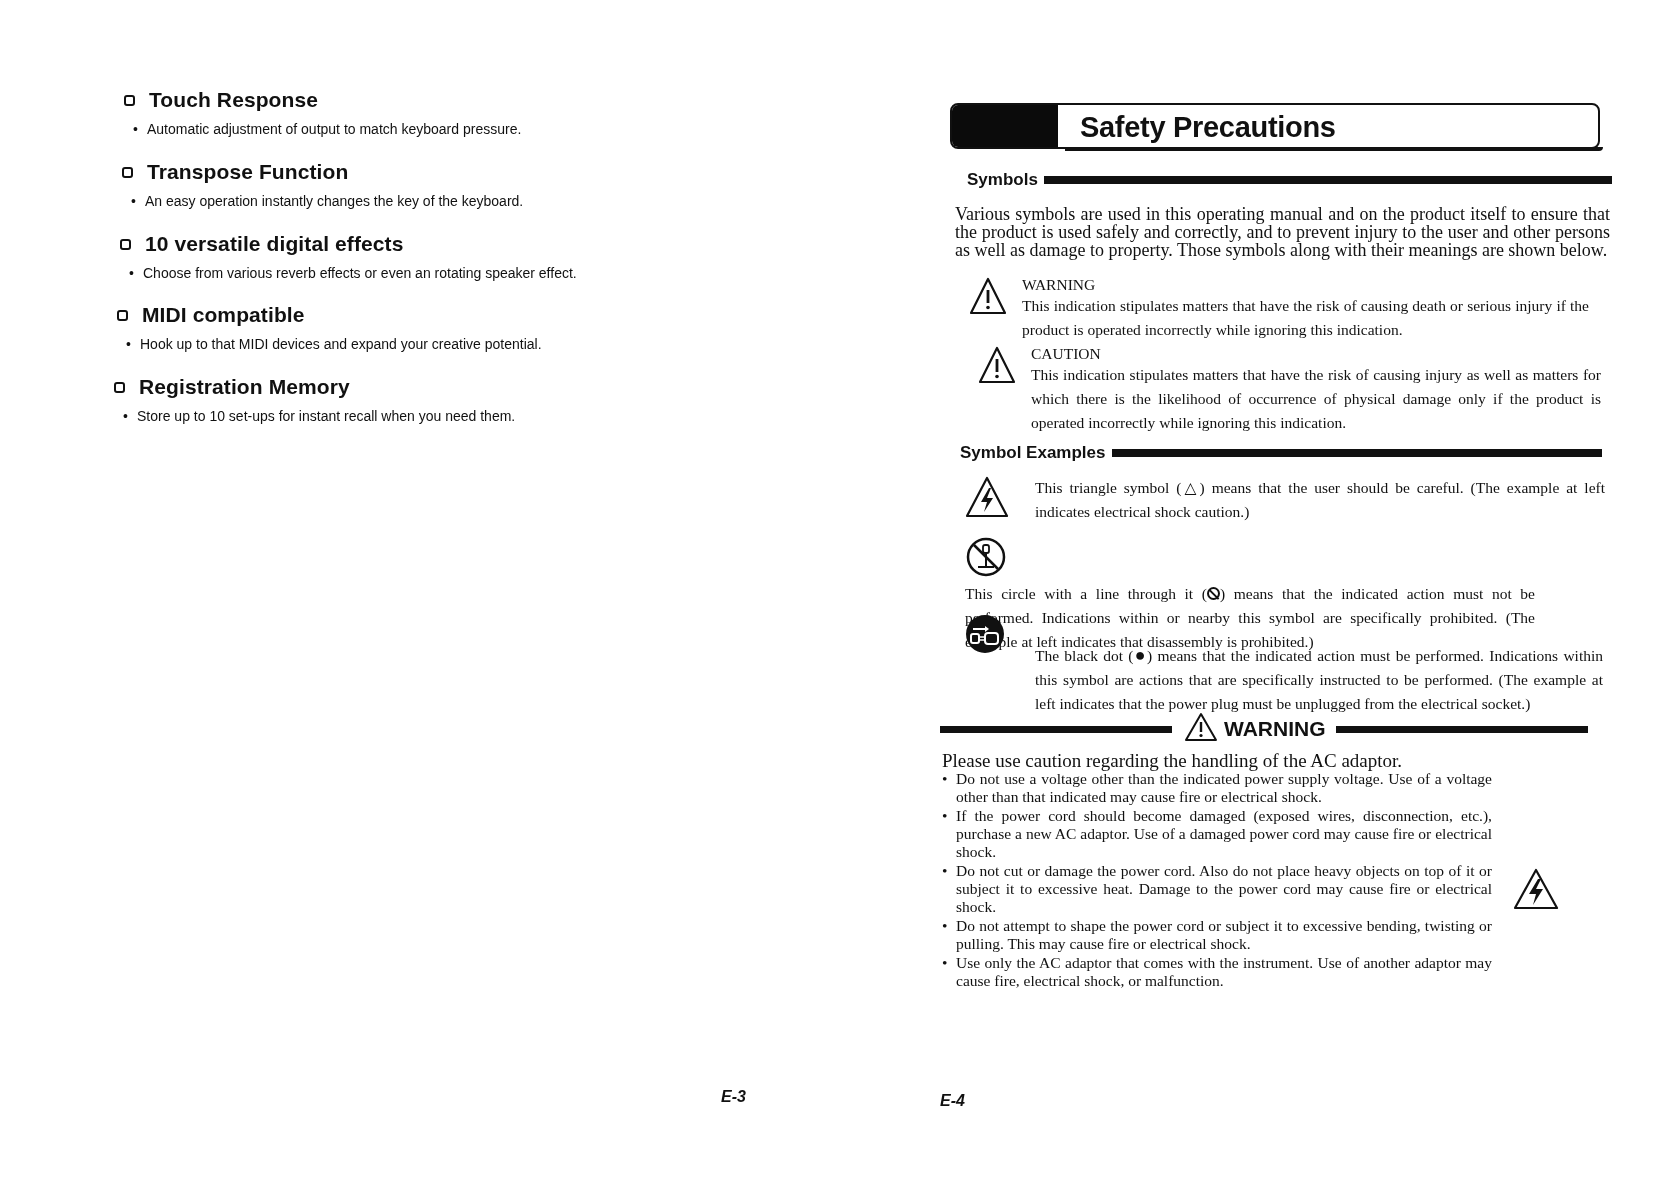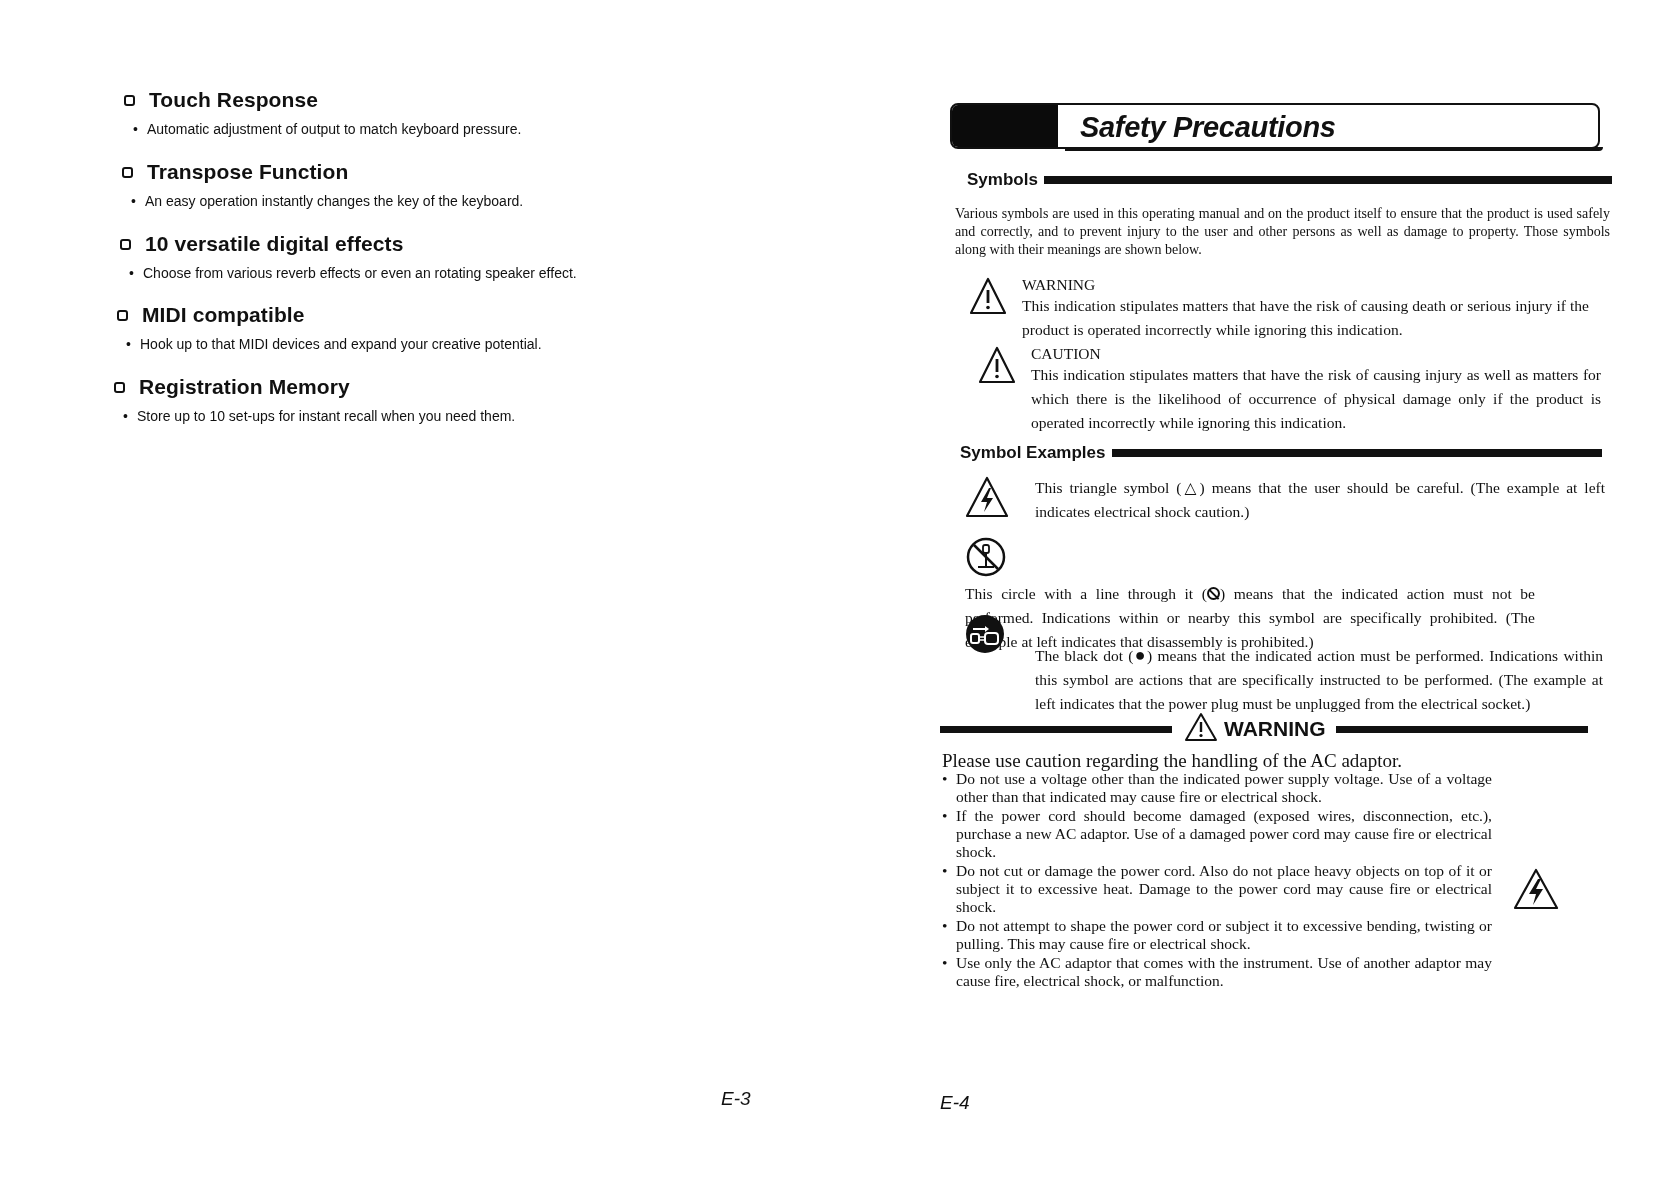--- a/index.html
+++ b/index.html
@@ -6,32 +6,32 @@
   body { width:1672px; height:1179px; position:relative; overflow:hidden; color:#111; }
   .sans { font-family: "Liberation Sans", "DejaVu Sans", sans-serif; }
 
   
   .feature { position:absolute; left:120px; }
   .feature .head { display:flex; align-items:center; font-weight:bold; font-size:21px; letter-spacing:0.1px; }
   .feature .box { width:11px; height:11px; border:2px solid #111; border-radius:3px; margin-right:14px; margin-left:4px; box-sizing:border-box; }
   .feature .desc { font-size:14px; margin-top:9px; margin-left:13px; display:flex; }
   .feature .desc .dot { width:14px; font-size:14px; }
 
-  .pagenum { position:absolute; font-family:"Liberation Sans", sans-serif; font-style:italic; font-weight:normal; font-size:19px; }
+  .pagenum { position:absolute; font-family:"Liberation Sans", sans-serif; font-style:italic; font-weight:bold; font-size:16px; }
 
   
-  .title-bar { position:absolute; left:950px; top:103px; width:650px; height:46px; border:2px solid #111; border-radius:8px; box-sizing:border-box; overflow:hidden; display:flex;font-style:italic; }
+  .title-bar { position:absolute; left:950px; top:103px; width:650px; height:46px; border:2px solid #111; border-radius:8px; box-sizing:border-box; overflow:hidden; display:flex; }
   .title-bar .blk { width:106px; background:#0b0b0b; height:100%; }
   .title-bar .txt { font-family:"Liberation Sans", sans-serif; font-weight:bold; font-size:29px; padding-left:22px; line-height:44px; letter-spacing:-0.3px; }
   .title-shadow { position:absolute; left:1065px; top:147px; width:538px; height:4px; background:#111; border-radius:0 0 6px 0; }
 
   .sec-head { position:absolute; display:flex; align-items:center; font-family:"Liberation Sans", sans-serif; font-weight:bold; font-size:17px; }
   .sec-head .rule { height:8px; background:#111; margin-left:6px; }
 
-  .para { position:absolute; font-family:"Liberation Serif", serif; font-size:14px; line-height:18px; text-align:justify; }
+  .para { position:absolute; font-family:"Liberation Serif", serif; font-size:18px; line-height:18px; text-align:justify; }
   .sym-row { position:absolute; display:flex; }
   .sym-row .ic { width:54px; flex:none; }
   .sym-row .body { font-family:"Liberation Serif", serif; font-size:15.5px; line-height:24px; text-align:justify; }
   .sym-row .lbl { font-family:"Liberation Serif", serif; font-size:15.5px; line-height:18px; }
 
   .warn-band { position:absolute; left:940px; top:712px; width:660px; display:flex; align-items:center; }
   .warn-band .r { height:7px; background:#111; }
   .warn-band .t { font-family:"Liberation Sans", sans-serif; font-weight:bold; font-size:21px; margin:0 10px 0 6px; }
 
   .w-intro { position:absolute; left:942px; top:750px; font-family:"Liberation Serif", serif; font-weight:normal; font-size:19px; }

